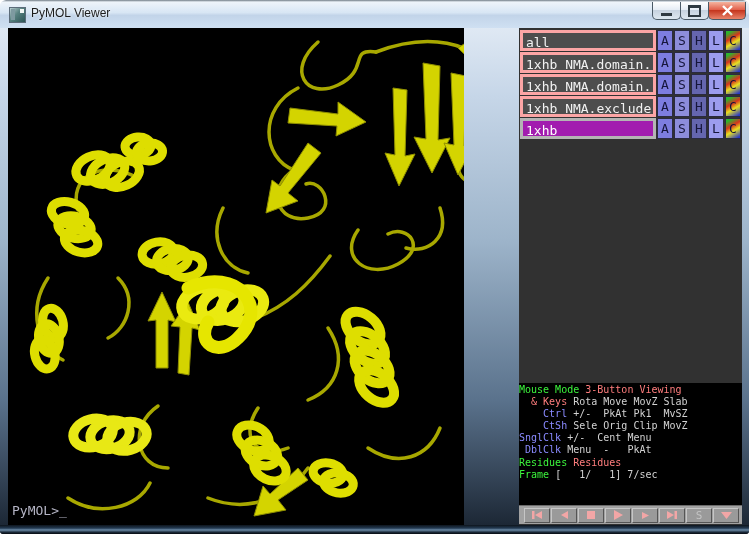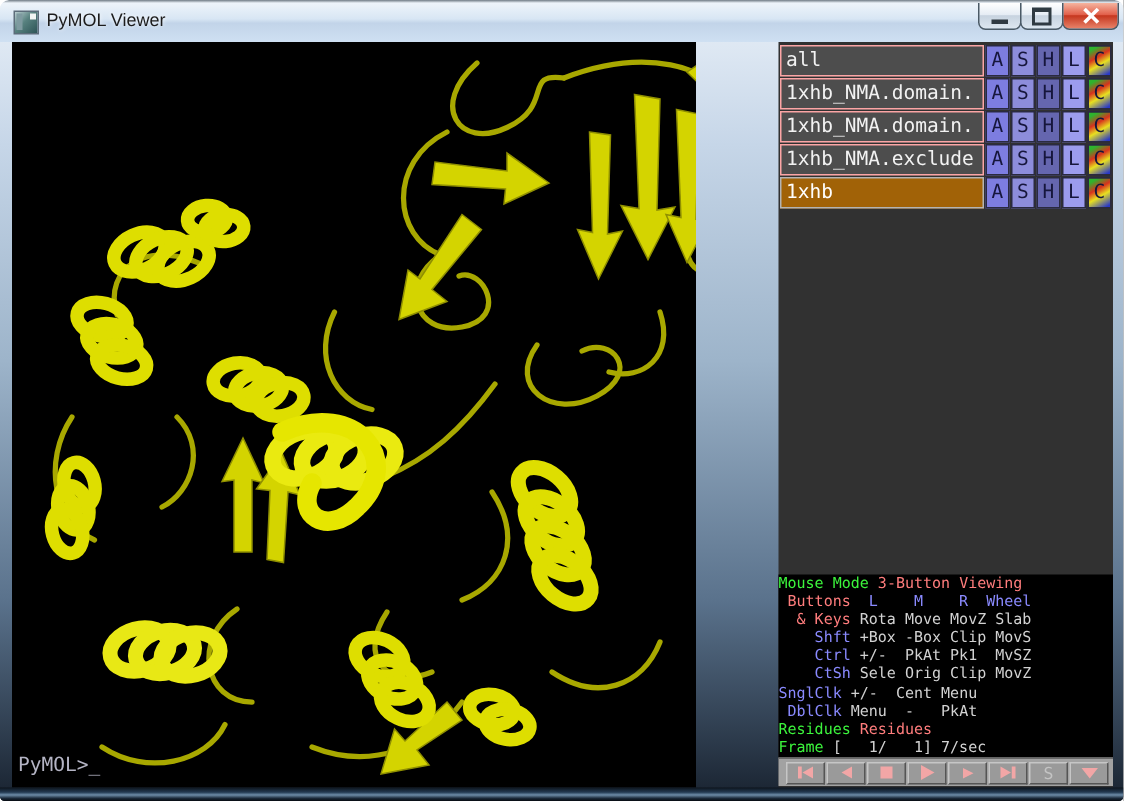--- a/index.html
+++ b/index.html
@@ -34,23 +34,23 @@
   .frame-bottom{position:absolute;left:0;top:525px;width:749px;height:9px;
     background:linear-gradient(to bottom,#0d141c 0%,#233a52 35%,#6d8ca8 55%,#1b2a3a 80%,#060a10 100%);
     border-radius:0 0 3px 3px;}
   
   .viewport{position:absolute;left:8px;top:28px;width:456px;height:497px;background:#000;overflow:hidden;}
   .prompt{position:absolute;left:4px;bottom:7px;font-size:13px;color:#b4b4c4;letter-spacing:0;white-space:pre;}
   
   .sidebar{position:absolute;left:519px;top:28px;width:223px;height:497px;background:#313131;}
   .obj-list{position:absolute;left:1px;top:2px;width:221px;}
   .obj-row{display:flex;height:21px;margin-bottom:1px;}
-  .obj-label{flex:1;background:#4d4d4d;border:1px solid #fca5a5;color:#f2f2f2;
+  .obj-label{flex:1;background:#4d4d4d;border:3px solid #fca5a5;color:#f2f2f2;
     font-size:13px;line-height:19px;padding-left:3px;white-space:pre;overflow:hidden;box-sizing:border-box;}
-  .obj-row.selected .obj-label{background:#a16207;border-color:#b4b4b4;color:#ffffff;}
+  .obj-row.selected .obj-label{background:#a21caf;border-color:#b4b4b4;color:#ffffff;}
   .abtn{width:16px;margin-left:1px;border:1px solid #2a2a40;color:#16163c;font-size:13px;line-height:19px;
     text-align:center;box-sizing:border-box;cursor:pointer;}
   .abtn.a{background:#7d7de0;} .abtn.s{background:#8d8ddb;} .abtn.h{background:#6566af;} .abtn.l{background:#9c9cee;}
   .abtn.c{background:linear-gradient(150deg,#2db42d 0%,#2db42d 12%,#d8321e 38%,#e8e020 60%,#2838c8 95%);}
   
   .mouse-panel{position:absolute;left:0;top:355px;width:223px;height:122px;background:#000;
     font-size:10px;padding-top:1px;box-sizing:border-box;}
   .mline{white-space:pre;line-height:12.1px;height:12.1px;letter-spacing:0;}
   .c-g{color:#3cf43c;} .c-r{color:#ff7d7d;} .c-b{color:#8a8aff;} .c-w{color:#d2d2d2;}
   
@@ -215,23 +215,21 @@
         <div class="abtn a">A</div>
         <div class="abtn s">S</div>
         <div class="abtn h">H</div>
         <div class="abtn l">L</div>
         <div class="abtn c">C</div>
       </div>
     </div>
 
     <div class="mouse-panel">
       <div class="mline"><span class="c-g">Mouse Mode </span><span class="c-r">3-Button Viewing</span></div>
-      <div class="mline"><span class="c-r"> Buttons </span><span class="c-b"> L    M    R  Wheel</span></div>
       <div class="mline"><span class="c-r">  &amp; Keys </span><span class="c-w">Rota Move MovZ Slab</span></div>
-      <div class="mline"><span class="c-b">    Shft </span><span class="c-w">+Box -Box Clip MovS</span></div>
       <div class="mline"><span class="c-b">    Ctrl </span><span class="c-w">+/-  PkAt Pk1  MvSZ</span></div>
       <div class="mline"><span class="c-b">    CtSh </span><span class="c-w">Sele Orig Clip MovZ</span></div>
       <div class="mline"><span class="c-b">SnglClk </span><span class="c-w">+/-  Cent Menu</span></div>
       <div class="mline"><span class="c-b"> DblClk </span><span class="c-w">Menu  -   PkAt</span></div>
       <div class="mline"><span class="c-g">Residues </span><span class="c-r">Residues</span></div>
       <div class="mline"><span class="c-g">Frame </span><span class="c-w">[   1/   1] 7/sec</span></div>
     </div>
 
     <div class="playback">
       <div class="pb-btn">

